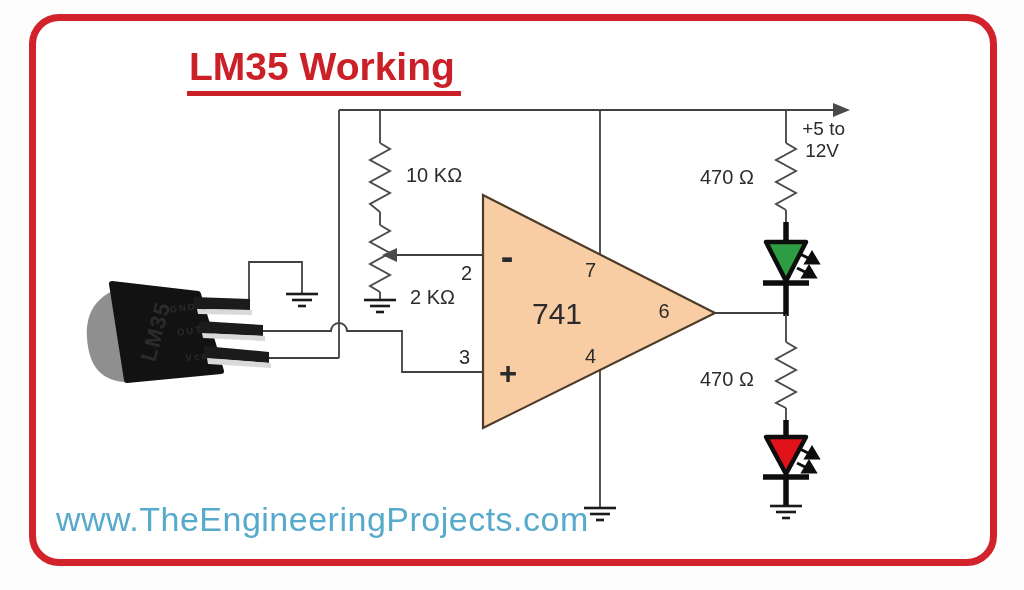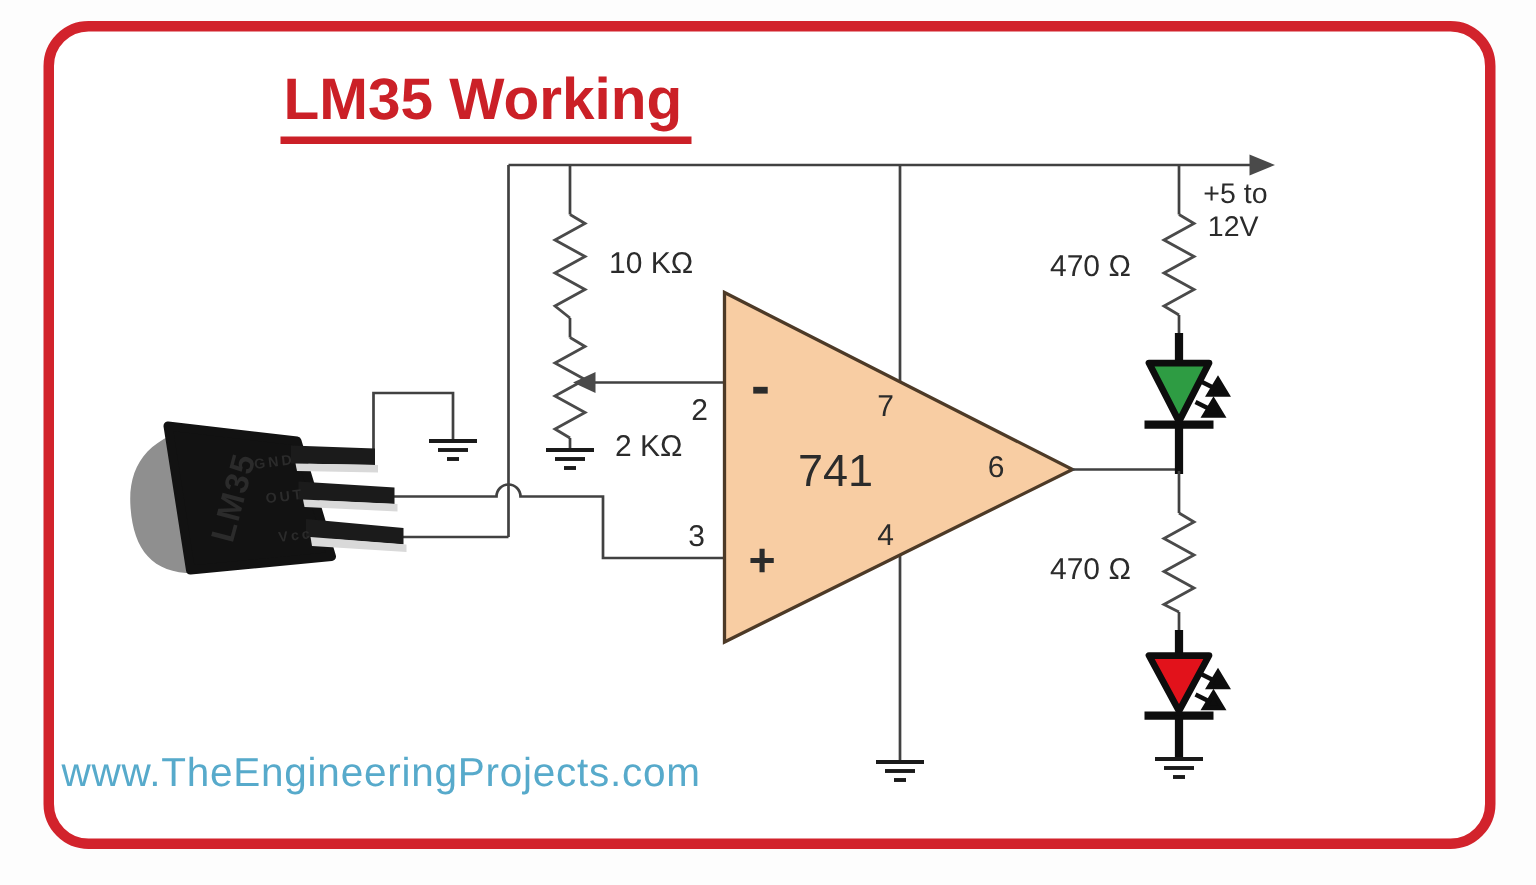--- a/index.html
+++ b/index.html
@@ -3,21 +3,21 @@
 <meta charset="utf-8">
 <style>
   html,body{margin:0;padding:0;background:#fdfdfd;}
   #page{position:relative;width:1024px;height:590px;background:#fdfdfd;overflow:hidden;
         font-family:"Liberation Sans", sans-serif;padding-left:24px;}
   .frame{position:absolute;left:29px;top:14px;width:954px;height:538px;
          border:7px solid #d2232c;border-radius:30px;background:#ffffff;}
   .title{position:absolute;left:187px;top:44px;font-size:39px;font-weight:bold;
          color:#cb2027;border-bottom:5px solid #cb2027;padding:0 6px 1px 2px;
          letter-spacing:0px;line-height:46px;}
-  .watermark{position:absolute;left:41px;top:500px;font-size:27px;color:#57aacb;
+  .watermark{position:absolute;left:56px;top:500px;font-size:34px;color:#57aacb;
              letter-spacing:0.5px;}
   svg{position:absolute;left:0;top:0;}
   text{font-family:"Liberation Sans", sans-serif;fill:#2b2b2b;}
   .wire{stroke:#414141;stroke-width:1.8;fill:none;}
   .zig{stroke:#4a4a4a;stroke-width:1.9;fill:none;stroke-linejoin:miter;}
   .lbl{font-size:20px;}
   .pinnum{font-size:20px;}
   .thick{stroke:#0d0d0d;stroke-width:5.5;fill:none;}
   .gnd{stroke:#1a1a1a;stroke-width:2.6;}
 </style>

